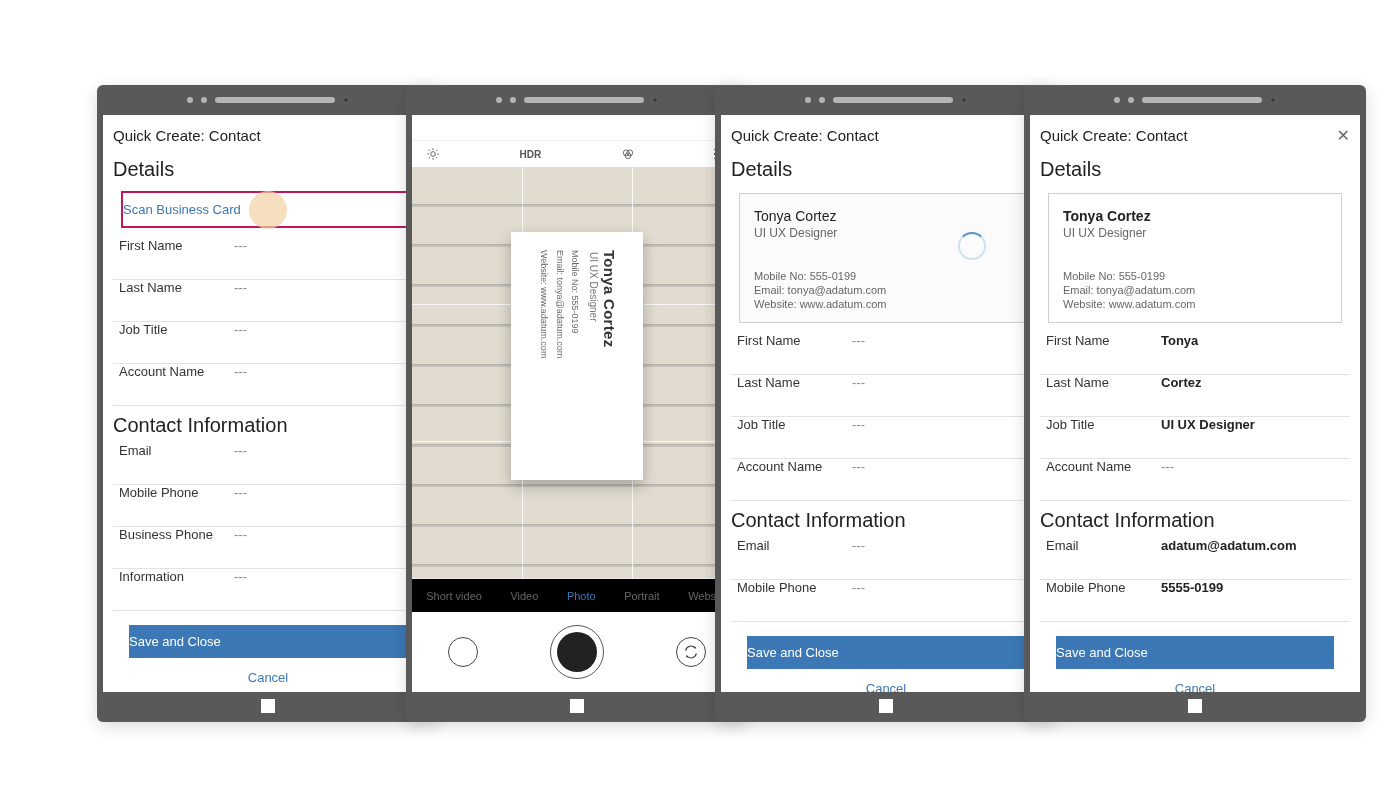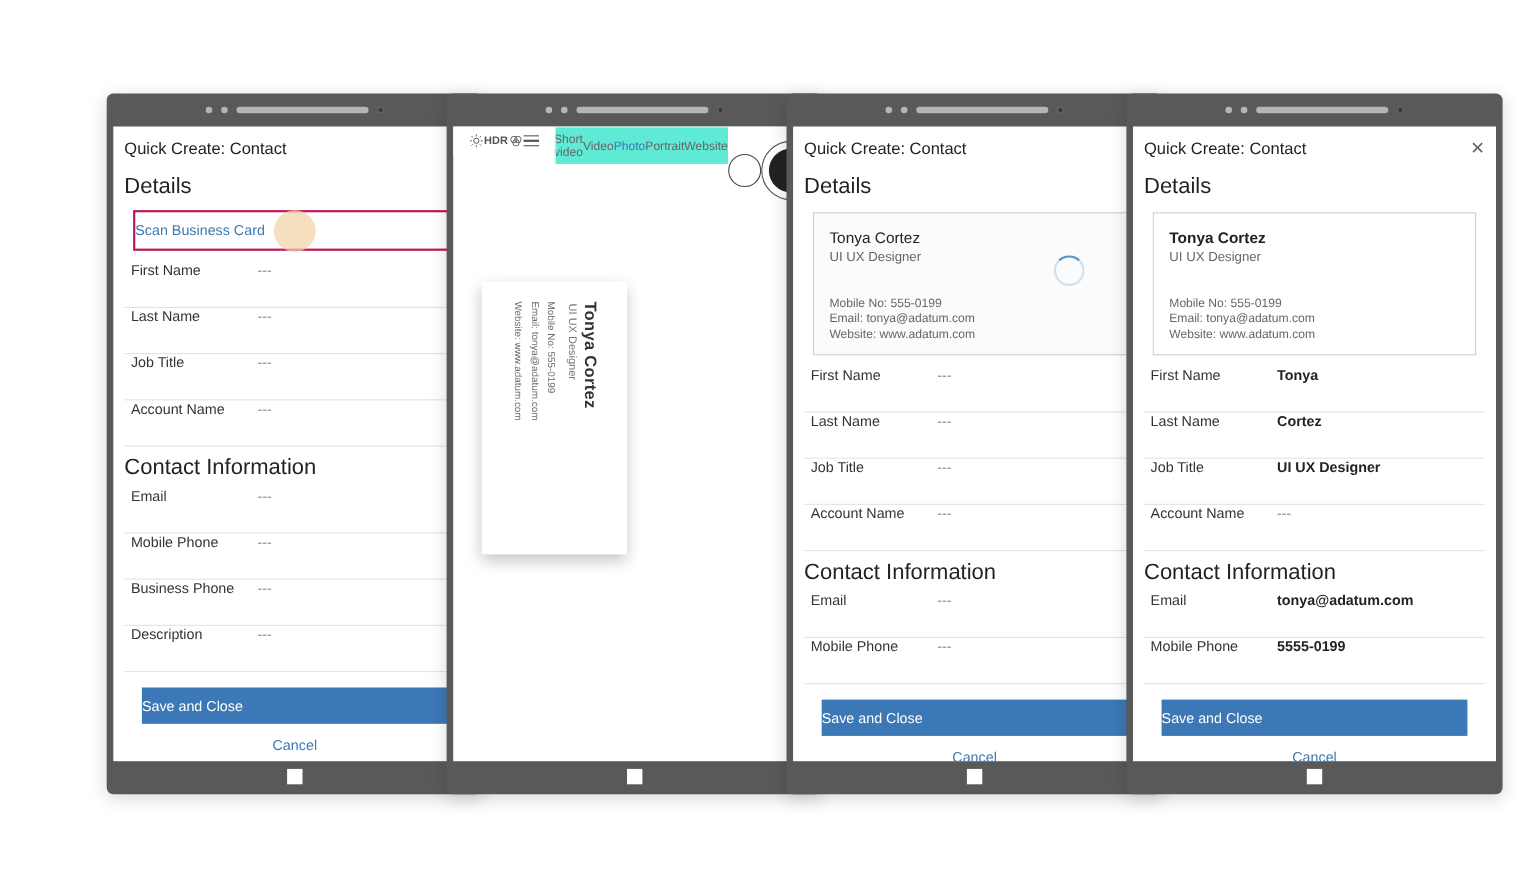--- a/index.html
+++ b/index.html
@@ -94,21 +94,21 @@
   .gh1{height:1px;left:0;right:0;top:33.3%}.gh2{height:1px;left:0;right:0;top:66.6%}
 
   .card-in-cam{position:absolute;left:50%;top:46%;transform:translate(-50%,-50%);
     width:132px;height:248px;background:#fff;box-shadow:0 6px 14px rgba(0,0,0,.25);
     display:flex;align-items:flex-start;justify-content:center;padding:18px 12px 10px;gap:6px}
   .cid-col{writing-mode:vertical-rl;font-size:9px;color:#6a6a6a;line-height:1.7}
   .cid-name{writing-mode:vertical-rl;font-size:15px;font-weight:700;color:#333;letter-spacing:.3px}
   .cid-title{writing-mode:vertical-rl;font-size:10px;color:#777;margin-top:2px}
   .cid-name-wrap{display:flex;gap:2px}
 
-  .mode-bar{height:34px;background:#5eead4;display:flex;align-items:center;
+  .mode-bar{height:34px;background:#000000;display:flex;align-items:center;
     justify-content:space-around;font-size:11px;color:#666;
     border-top:1px solid #eee}
   .mode-bar .active{color:var(--accent);font-weight:400}
 
   .cam-dock{height:80px;background:#fff;display:flex;align-items:center;
     justify-content:space-around}
   .dock-btn{width:30px;height:30px;border-radius:50%;border:1px solid #444;
     background:#fff;display:flex;align-items:center;justify-content:center;cursor:pointer}
   .shutter{width:54px;height:54px;border-radius:50%;border:1px solid #555;
     display:flex;align-items:center;justify-content:center;background:#fff;cursor:pointer}
@@ -161,37 +161,37 @@
       </div>
       <div class="field-row">
         <div class="field-label">Mobile Phone</div>
         <div class="field-value empty">---</div>
       </div>
       <div class="field-row">
         <div class="field-label">Business Phone</div>
         <div class="field-value empty">---</div>
       </div>
       <div class="field-row">
-        <div class="field-label">Description</div>
+        <div class="field-label">Information</div>
         <div class="field-value empty">---</div>
       </div>
       <div class="btn-save">Save and Close</div>
       <div class="btn-cancel">Cancel</div>
     </div>
     <div class="home-btn"></div>
   </div>
 
   <div class="phone p2">
     <div class="speaker-bar">
       <span class="dot"></span>
         <span class="dot"></span>
         <span class="slot"></span>
         <span class="hole"></span>
     </div>
-    <div class="screen" style="display:flex;flex-direction:row">
+    <div class="screen" style="display:flex;flex-direction:column">
       <div class="cam-status"></div>
       <div class="cam-topbar">
         <span class="cam-icon">
           <svg viewBox="0 0 24 24" width="14" height="14">
               <circle cx="12" cy="12" r="4" fill="none" stroke="#555" stroke-width="1.5"></circle>
               <g stroke="#555" stroke-width="1.5">
                 <line x1="12" y1="2" x2="12" y2="5"></line>
                 <line x1="12" y1="19" x2="12" y2="22"></line>
                 <line x1="2" y1="12" x2="5" y2="12"></line>
                 <line x1="19" y1="12" x2="22" y2="12"></line>
@@ -343,21 +343,21 @@
         <div class="field-label">Job Title</div>
         <div class="field-value">UI UX Designer</div>
       </div>
       <div class="field-row">
         <div class="field-label">Account Name</div>
         <div class="field-value empty">---</div>
       </div>
       <div class="section-title ci">Contact Information</div>
       <div class="field-row">
         <div class="field-label">Email</div>
-        <div class="field-value">tonya@adatum.com</div>
+        <div class="field-value">adatum@adatum.com</div>
       </div>
       <div class="field-row">
         <div class="field-label">Mobile Phone</div>
         <div class="field-value">5555-0199</div>
       </div>
       <div class="btn-save">Save and Close</div>
       <div class="btn-cancel">Cancel</div>
     </div>
     <div class="home-btn"></div>
   </div>

